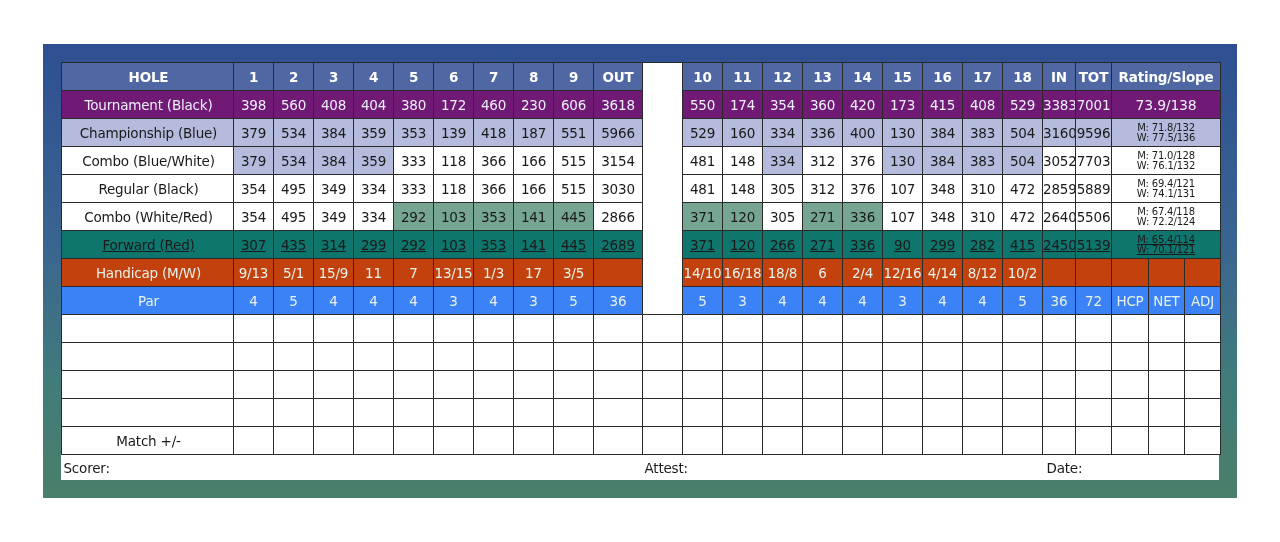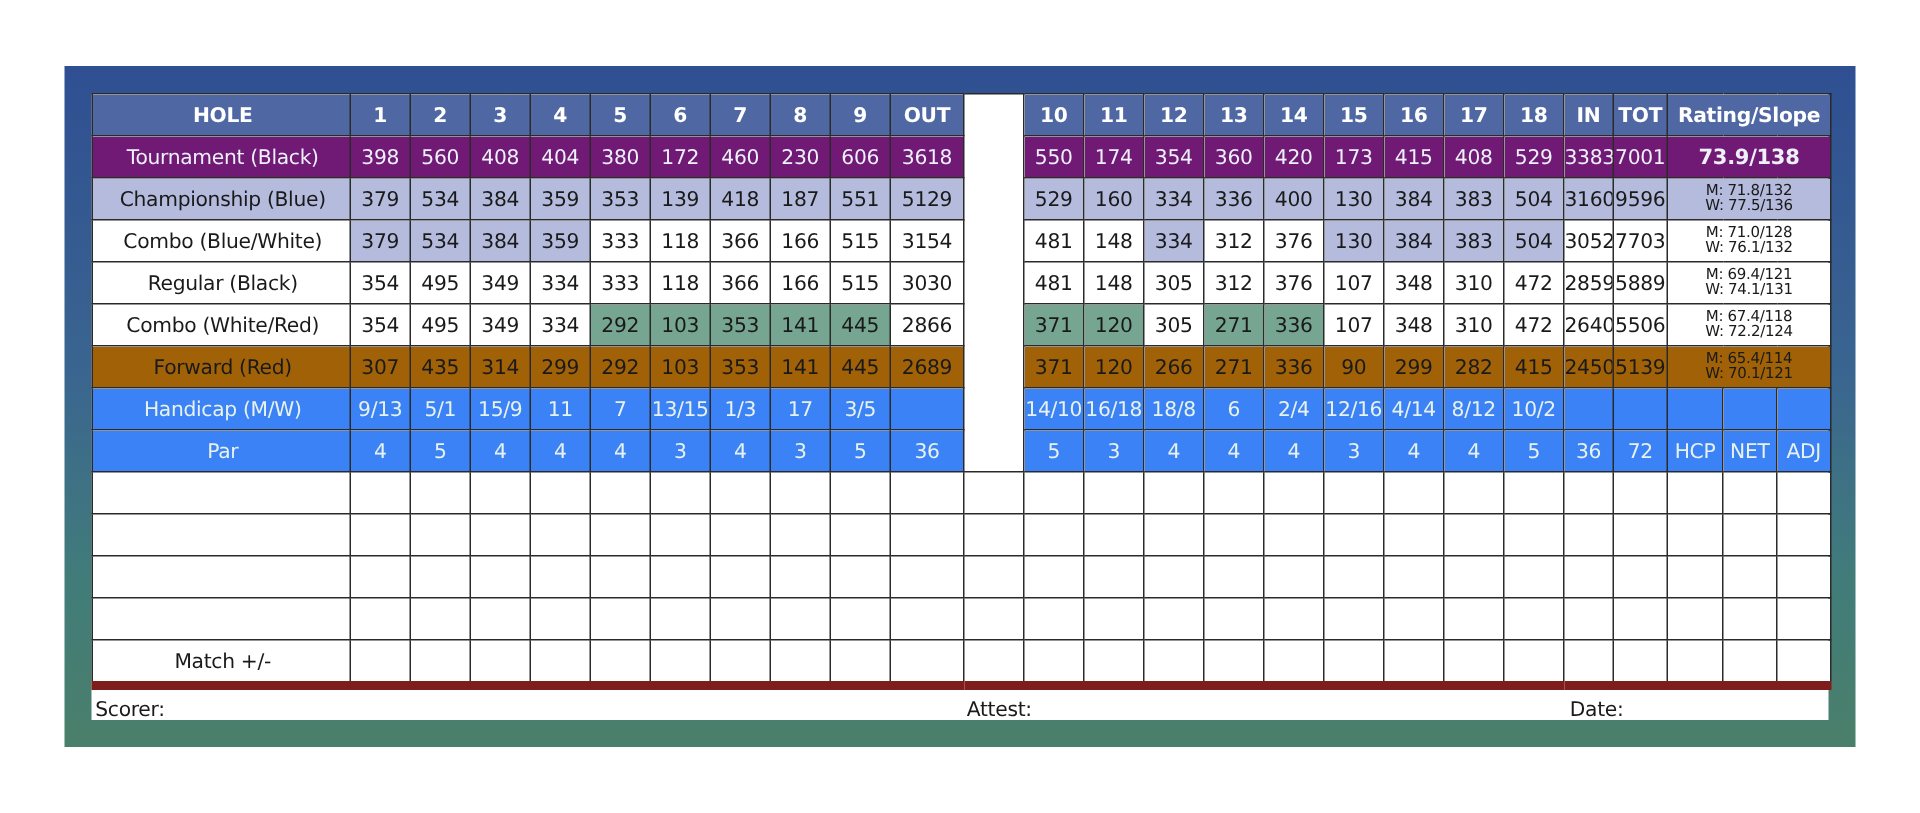--- a/index.html
+++ b/index.html
@@ -21,29 +21,29 @@
     border:1px solid #2a2a2a; padding:0; text-align:center; white-space:nowrap;
     overflow:hidden; height:27px; letter-spacing:-0.2px;
   }
   td.lbl { text-align:left; padding-left:2px !important; }
   tr.hdr td { background:#4f67a3; color:#fff; font-weight:bold; font-size:13.5px; }
   tr.black td { background:#701a75; color:#eef0fa; }
   tr.blue td { background:#b4bbdd; }
   .w { background:#ffffff !important; }
   .lb { background:#b4bbdd !important; }
   .g { background:#76a592 !important; }
-  tr.red td { background:#a16207; }
-  tr.hcp td { background:#3b82f6; color:#e8f2ec; }
+  tr.red td { background:#0f766e;text-decoration:underline; }
+  tr.hcp td { background:#c2410c; color:#e8f2ec; }
   tr.par td { background:#3b82f6; color:#e8f2ec; }
   tr.blank td { background:#ffffff; height:27px; }
   td.init { background:#ffffff !important; border-top:none; border-bottom:none;
             font-size:12px; line-height:14px; vertical-align:middle; color:#222; }
   td.rs { font-size:10px; line-height:10px; }
   td.rs .ln { display:block; }
-  tr.foot td { border:none; border-top:6px solid #7f1d1d; height:26px; text-align:left; font-size:13.5px; }
+  tr.foot td { border:none; border-top:1px solid #7f1d1d; height:26px; text-align:left; font-size:13.5px; }
 </style>
 </head>
 <body>
 
 <div class="frame"></div>
 <div class="card">
   <table class="sc" id="sc">
     <colgroup id="cols">
         <col style="width: 172px;">
         <col style="width: 40px;">
@@ -123,34 +123,34 @@
           <td>174</td>
           <td>354</td>
           <td>360</td>
           <td>420</td>
           <td>173</td>
           <td>415</td>
           <td>408</td>
           <td>529</td>
           <td>3383</td>
           <td>7001</td>
-          <td colspan="3" style="font-size: 14px; font-weight: bold;">73.9/138</td>
+          <td colspan="3" style="font-size: 14px;">73.9/138</td>
         </tr>
         <tr class="blue">
           <td class="lbl ">Championship (Blue)</td>
           <td>379</td>
           <td>534</td>
           <td>384</td>
           <td>359</td>
           <td>353</td>
           <td>139</td>
           <td>418</td>
           <td>187</td>
           <td>551</td>
-          <td>5129</td>
+          <td>5966</td>
           <td>529</td>
           <td>160</td>
           <td>334</td>
           <td>336</td>
           <td>400</td>
           <td>130</td>
           <td>384</td>
           <td>383</td>
           <td>504</td>
           <td>3160</td>

